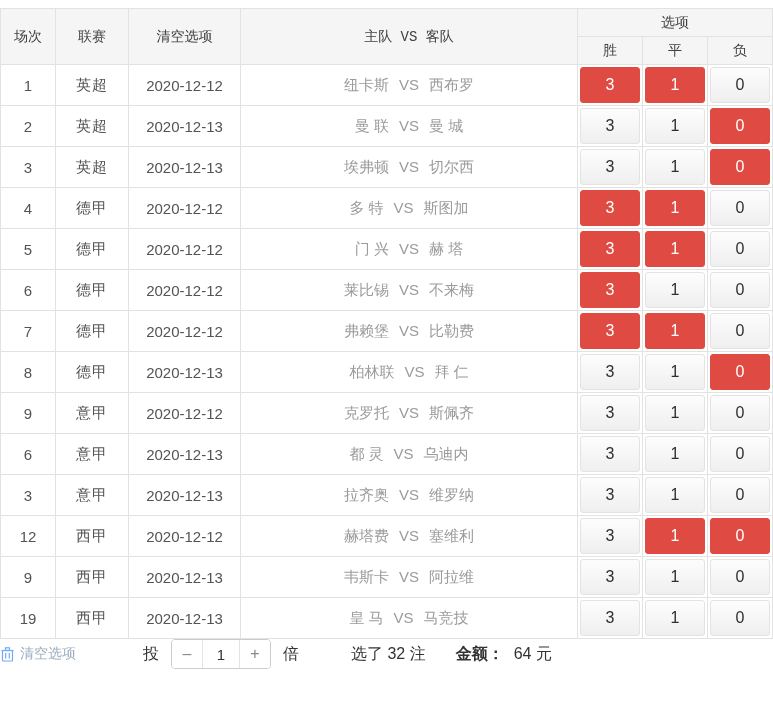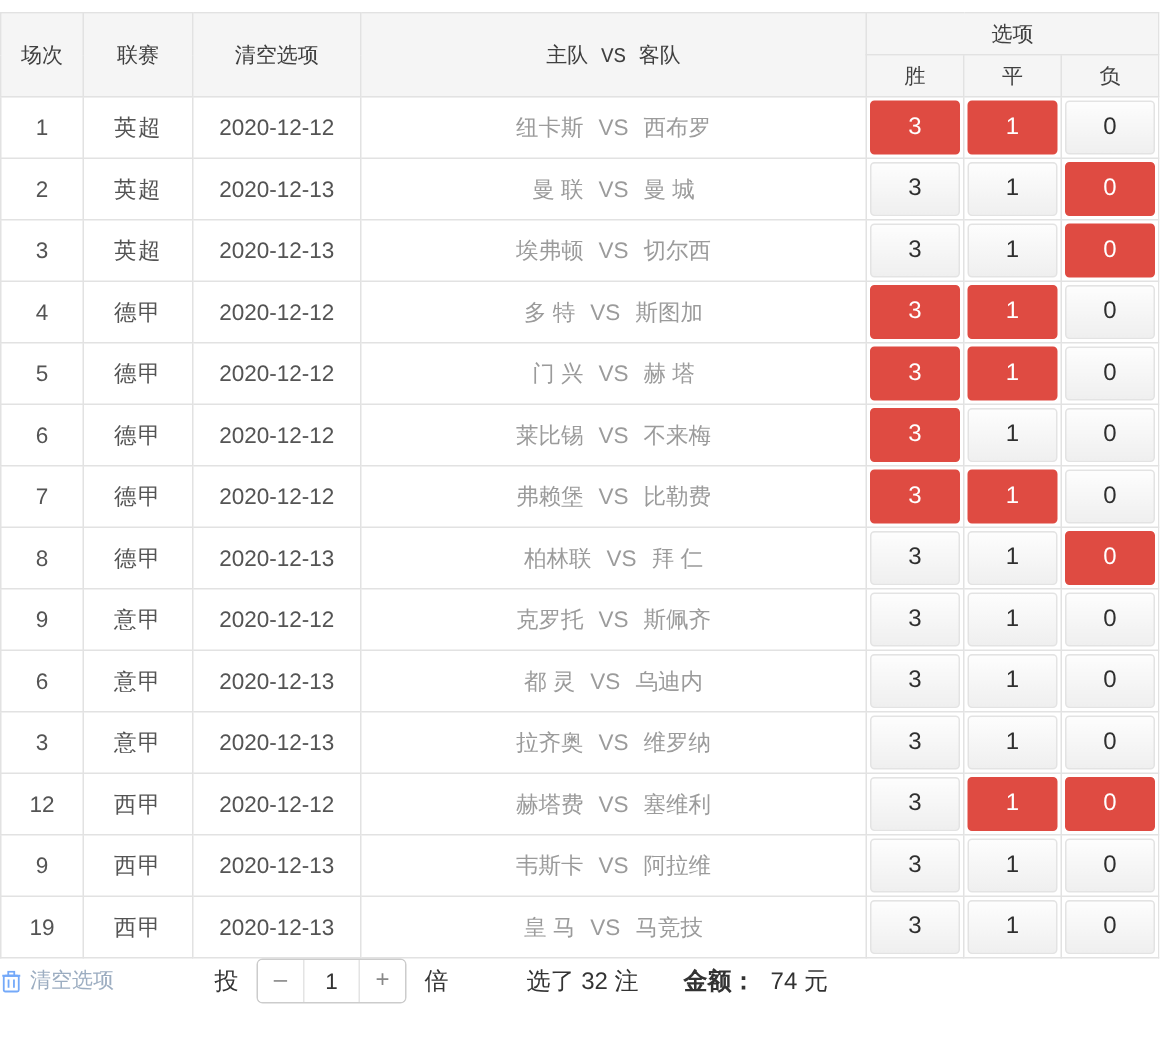--- a/index.html
+++ b/index.html
@@ -363,15 +363,15 @@
     <div class="stepper">
       <button>–</button>
       <input value="1" style="">
       <button>+</button>
     </div>
     <span>倍</span>
   </div>
   <div class="summary">
     <span>选了 32 注</span>
     <span class="amount">金额：</span>
-    <span class="amount-value">74 元</span>
+    <span class="amount-value">64 元</span>
   </div>
 </div>
 
 </body></html>

